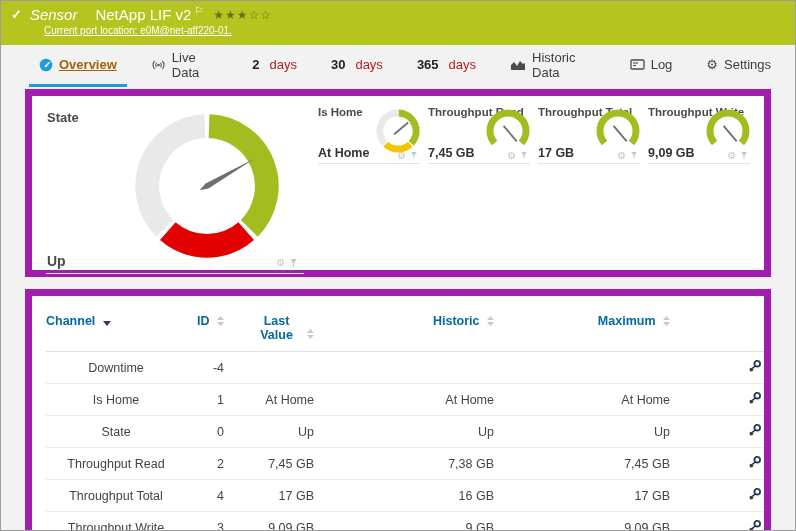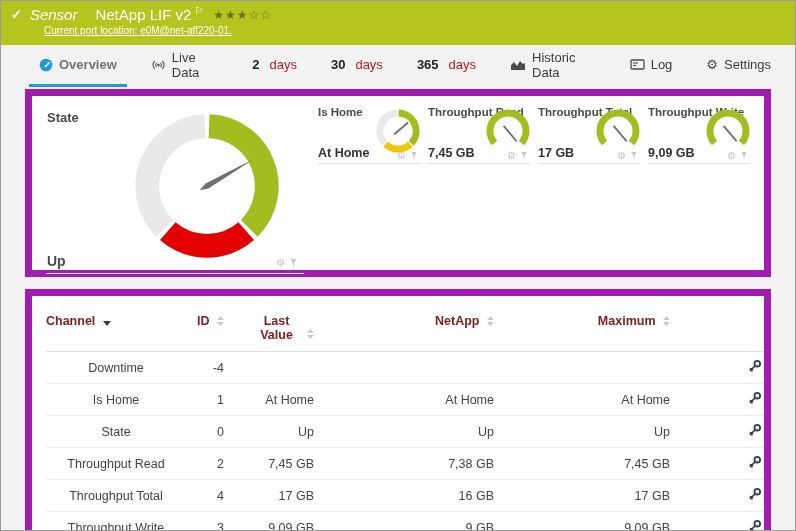--- a/index.html
+++ b/index.html
@@ -13,21 +13,21 @@
   .kind  { font-style:italic; font-size:15px; margin-right:18px; }
   .title { font-weight:normal; font-size:15px; }
   .flag  { font-size:10px; margin:-8px 0 0 3px; }
   .stars { font-size:12px; letter-spacing:1px; margin-left:10px; color:#66701b; cursor:pointer; }
   .h-row2 { font-size:10px; margin:2px 0 0 33px;text-decoration:underline; }
 
   
   .tabs { height:42px; display:flex; align-items:stretch; padding-left:28px; background:#f2f2f2; }
   .tab { display:flex; align-items:center; gap:6px; padding:0 10px; margin-right:14px;
          font-size:13px; color:#3c3c3c; cursor:pointer; border-bottom:3px solid transparent; }
-  .tab.active { font-weight:bold; color:#737373; }
+  .tab.active { font-weight:bold; color:#a16207;text-decoration:underline; }
   .tab .num { font-weight:bold; color:#222; }
   .tab .unit { color:#b91c1c; margin-left:4px; }
   .tab .ticon { display:inline-flex; align-items:center; }
   .gear-glyph { font-size:13px; color:#4c4c4c; font-style:normal; }
 
   
   .content { padding:2px 24px 0 24px; }
   .panel { background:#fff; border:7px solid #a21caf; }
   .panel.overview { height:188px; display:flex; padding:10px 14px; }
 
@@ -45,21 +45,21 @@
   .minis { display:flex; gap:8px; margin-left:14px; }
   .mini { width:102px; height:58px; }
   .mini .glabel { position:absolute; top:0; left:0; font-size:11.5px; font-weight:bold; color:#4a4a4a; white-space:nowrap; }
   .mini svg.gauge { position:absolute; top:3px; right:0; }
   .mini .gvalue { position:absolute; bottom:4px; left:0; font-size:12.5px; font-weight:bold; color:#333; }
   .mini .block-icons { bottom:3px; right:2px; }
 
   
   .panel.table { margin-top:12px; min-height:232px; padding:12px 14px 4px 14px; }
   table { width:100%; border-collapse:collapse; font-size:12.5px; color:#444; table-layout:fixed; }
-  th { color:#7f1d1d; font-weight:bold; text-align:right; vertical-align:top; padding:6px 0 9px 0; cursor:pointer; font-size:12.5px; }
+  th { color:#0369a1; font-weight:bold; text-align:right; vertical-align:top; padding:6px 0 9px 0; cursor:pointer; font-size:12.5px; }
   th.c-channel { text-align:left; }
   th.c-last { text-align:right; }
   th .wrapcap { display:inline-block; width:46px; text-align:center; vertical-align:bottom; }
   td { text-align:right; padding:7px 0; border-top:1px solid #ebebeb; }
   td.c-channel { text-align:center; }
   tr.first td { border-top:1px solid #dcdfe4; }
   tr:last-child td { border-bottom:1px solid #ebebeb; }
   td.c-edit { text-align:right; padding-right:2px; }
   .sort { display:inline-block; margin-left:4px; vertical-align:middle; }
   .edit-btn { cursor:pointer; display:inline-block; }
@@ -274,21 +274,21 @@
             <th class="c-last">
               <span class="wrapcap">Last Value</span>
               <span class="sort">
                 <svg width="7" height="10" viewBox="0 0 7 10">
                     <polygon points="3.5,0 7,4 0,4" fill="#c4cad4"></polygon>
                     <polygon points="0,6 7,6 3.5,10" fill="#c4cad4"></polygon>
                   </svg>
               </span>
             </th>
             <th>
-              <span>NetApp</span>
+              <span>Historic</span>
               <span class="sort">
                 <svg width="7" height="10" viewBox="0 0 7 10">
                     <polygon points="3.5,0 7,4 0,4" fill="#c4cad4"></polygon>
                     <polygon points="0,6 7,6 3.5,10" fill="#c4cad4"></polygon>
                   </svg>
               </span>
             </th>
             <th>
               <span>Maximum</span>
               <span class="sort">

